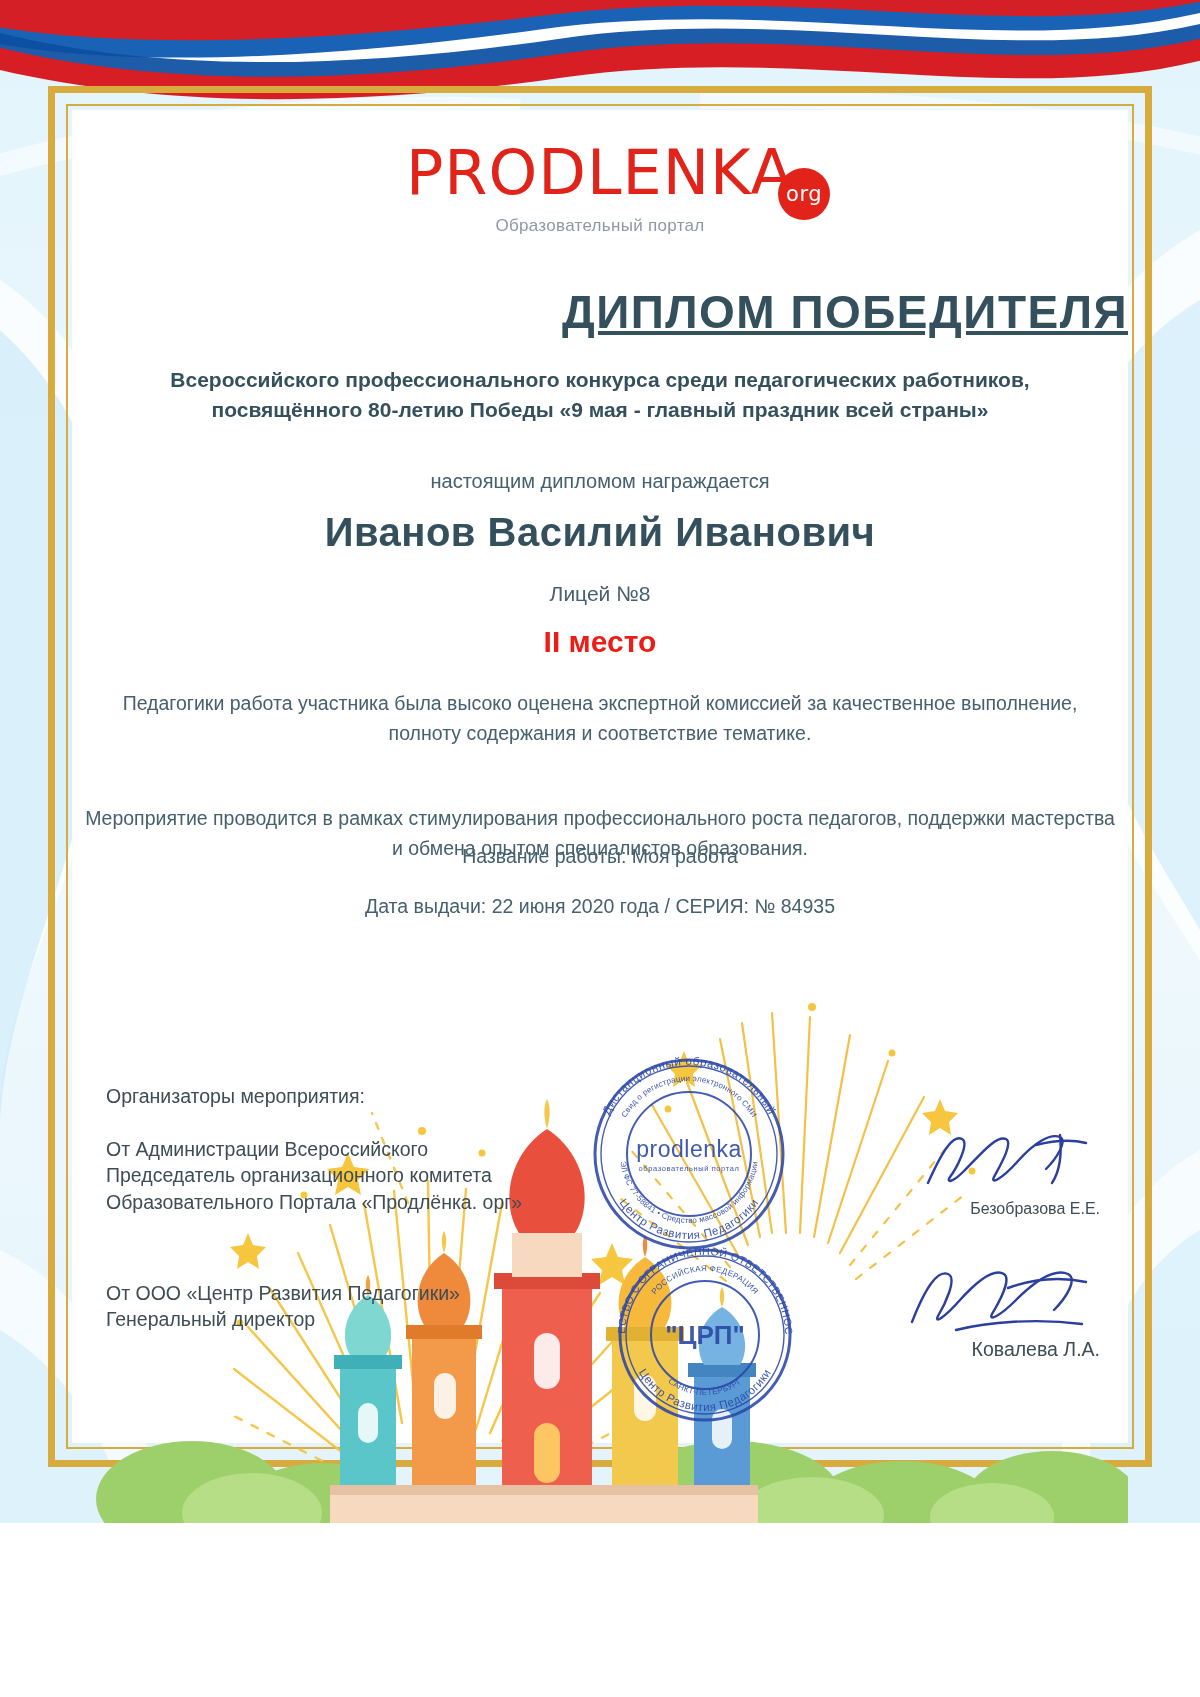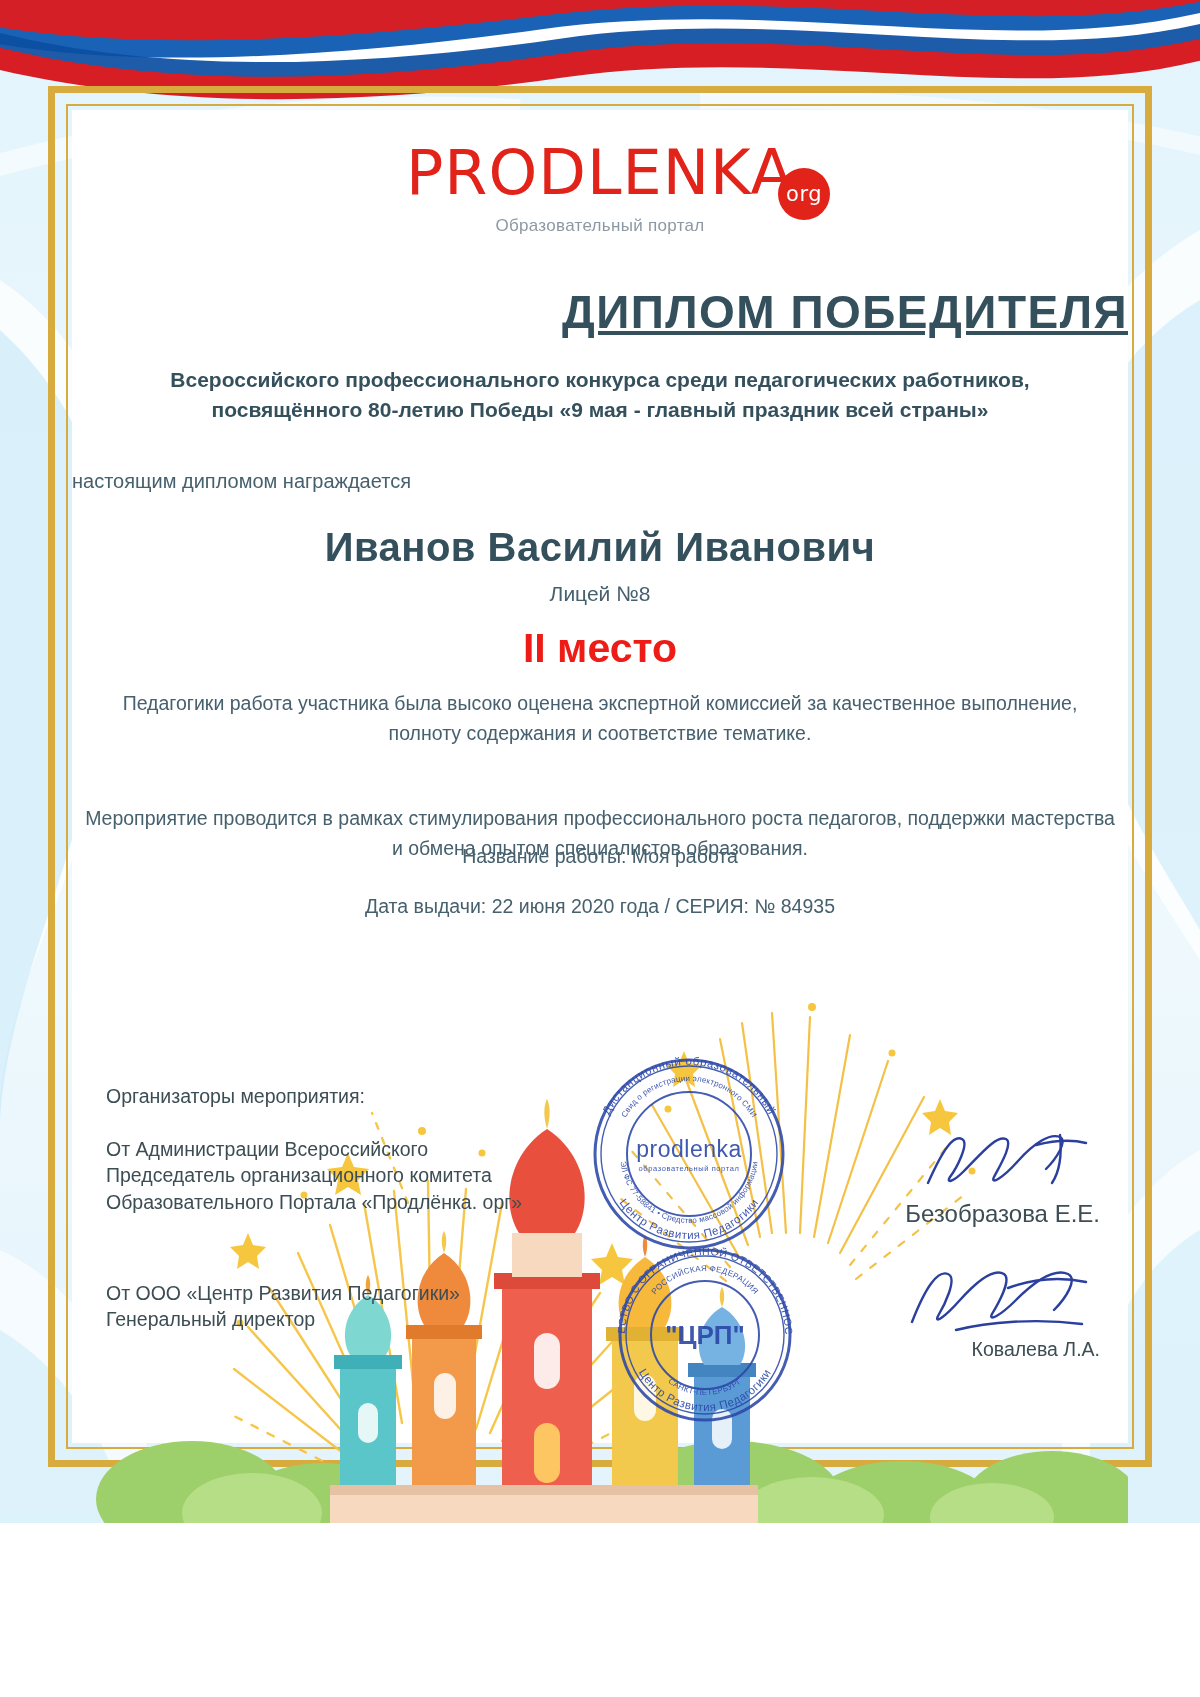--- a/index.html
+++ b/index.html
@@ -102,43 +102,42 @@
   .doc-subtitle{
     position:absolute; left:58px; right:58px; top:255px;
     text-align:center;
     font-size:21px;
     font-weight:bold;
     color:#35505d;
     line-height:1.42;
   }
   .award-line{
     position:absolute; left:0; right:0; top:360px;
-    text-align:left;
+    text-align:center;
     font-size:20px;
     color:#46606d;
   }
   .recipient{
     position:absolute; left:0; right:0; top:400px;
     text-align:center;
     font-size:40px;
     font-weight:bold;
     color:#35505d;
     letter-spacing:0.5px;
-    margin-top:15px;
   }
   .org-name{
     position:absolute; left:0; right:0; top:472px;
     text-align:center;
     font-size:21px;
     color:#46606d;
   }
   .place{
     position:absolute; left:0; right:0; top:515px;
     text-align:center;
-    font-size:41px;
+    font-size:30px;
     font-weight:bold;
     color:#ed1c16;
   }
   .body-p1{
     position:absolute; left:20px; right:20px; top:578px;
     text-align:center;
     font-size:19.5px;
     color:#46606d;
     line-height:1.55;
   }
@@ -177,21 +176,21 @@
   }
   .sign-head{ font-size:19.5px; margin-bottom:28px; }
   .sign-lines{ font-size:19.5px; line-height:1.35; }
   .sign-block2{
     position:absolute; left:34px; top:1170px; width:520px;
     z-index:8; color:#3d4d54;
     font-size:19.5px; line-height:1.35;
   }
   .signer1{
     position:absolute; right:28px; top:1090px;
-    z-index:9; font-size:24px; color:#3d4d54;
+    z-index:9; font-size:16px; color:#3d4d54;
   }
   .signer2{
     position:absolute; right:28px; top:1228px;
     z-index:9; font-size:19.5px; color:#3d4d54;
   }
   .autograph{ position:absolute; z-index:9; }
 </style>
 </head>
 <body>
 

